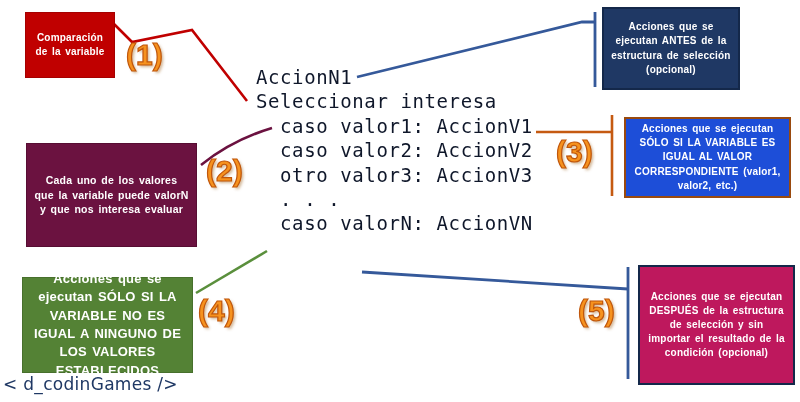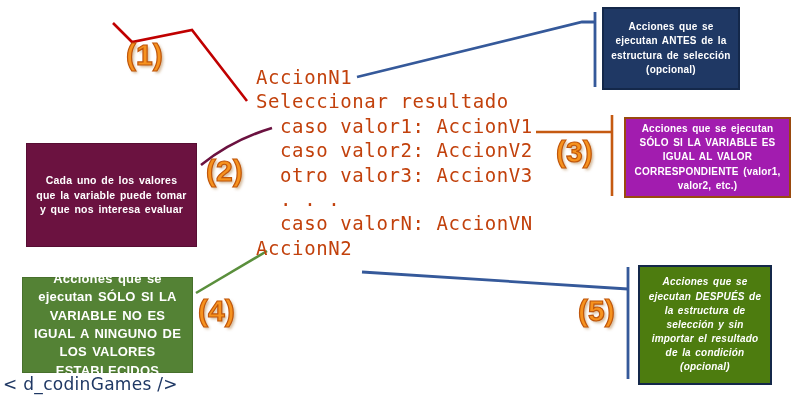--- a/index.html
+++ b/index.html
@@ -12,39 +12,39 @@
   .callout{
     position:absolute;display:flex;align-items:center;justify-content:flex-end;
     color:#ffffff;text-align:center;font-weight:bold;
     font-size:10px;line-height:1.42;letter-spacing:.2px;word-spacing:1.5px;
     box-sizing:border-box;padding:5px 7px;
   }
   .box-red   {left:25px;top:12px;width:90px;height:66px;background:#C00000;border:1px solid #A50000;}
   .box-purple{left:26px;top:143px;width:171px;height:104px;background:#6B1240;border:1px solid #570D33;font-size:10.5px;}
   .box-green {left:22px;top:277px;width:171px;height:96px;background:#548235;border:1px solid #47702C;font-size:13px;}
   .box-blue-top{left:602px;top:7px;width:138px;height:83px;background:#1F3864;border:2px solid #14284A;}
-  .box-orange{left:624px;top:117px;width:167px;height:81px;background:#a21caf;border:2px solid #9A4A0E;}
-  .box-blue-bottom{left:638px;top:265px;width:134px;height:120px;background:#4d7c0f;border:2px solid #14284A;font-style:italic;}
+  .box-orange{left:624px;top:117px;width:167px;height:81px;background:#1d4ed8;border:2px solid #9A4A0E;}
+  .box-blue-bottom{left:638px;top:265px;width:157px;height:120px;background:#be185d;border:2px solid #14284A;}
 
   .bignum{
     position:absolute;font-size:30px;font-weight:bold;
     color:#F6921E;-webkit-text-stroke:1.2px #C0560B;
     text-shadow:2px 2px 3px rgba(150,90,20,.45);
     font-family:"Liberation Sans",sans-serif;
   }
   #num1{left:126px;top:38px;}
   #num2{left:206px;top:154px;}
   #num3{left:556px;top:135px;}
   #num4{left:198px;top:294px;}
   #num5{left:578px;top:294px;}
 
   .codeblock{
     position:absolute;left:256px;top:65px;
     font-family:"DejaVu Sans Mono","Liberation Mono",monospace;
-    font-size:19px;line-height:24.4px;letter-spacing:.6px;color:#c2410c;
+    font-size:19px;line-height:24.4px;letter-spacing:.6px;color:#0f172a;
   }
   .code-line{white-space:pre;}
 
   .logo{
     position:absolute;left:3px;top:374px;
     font-family:"DejaVu Sans",sans-serif;font-weight:400;
     font-size:17px;color:#1F3864;letter-spacing:.3px;
   }
 </style>
 </head>
@@ -63,22 +63,25 @@
     <polyline points="357,77 582,22 595,22" fill="none" stroke="#35599A" stroke-width="2.8"></polyline>
     <line x1="595" y1="12" x2="595" y2="87" stroke="#35599A" stroke-width="2.8"></line>
 
     <line x1="536" y1="132" x2="612" y2="132" stroke="#C55A11" stroke-width="2.6"></line>
     <line x1="612" y1="115" x2="612" y2="196" stroke="#C55A11" stroke-width="2.6"></line>
 
     <line x1="362" y1="272" x2="628" y2="289" stroke="#35599A" stroke-width="2.8"></line>
     <line x1="628" y1="267" x2="628" y2="379" stroke="#35599A" stroke-width="2.8"></line>
   </svg>
 
+  <div class="callout box-red">
+    <span>Comparación de la variable</span>
+  </div>
   <div class="callout box-purple">
-    <span>Cada uno de los valores que la variable puede tomar y que nos interesa evaluar</span>
+    <span>Cada uno de los valores que la variable puede valorN y que nos interesa evaluar</span>
   </div>
   <div class="callout box-green">
     <span>Acciones que se ejecutan SÓLO SI LA VARIABLE NO ES IGUAL A NINGUNO DE LOS VALORES ESTABLECIDOS</span>
   </div>
 
   <div class="callout box-blue-top">
     <span>Acciones que se ejecutan ANTES de la estructura de selección (opcional)</span>
   </div>
   <div class="callout box-orange">
     <span>Acciones que se ejecutan SÓLO SI LA VARIABLE ES IGUAL AL VALOR CORRESPONDIENTE (valor1, valor2, etc.)</span>
@@ -88,24 +91,23 @@
   </div>
 
   <div id="num1" class="bignum">(1)</div>
   <div id="num2" class="bignum">(2)</div>
   <div id="num3" class="bignum">(3)</div>
   <div id="num4" class="bignum">(4)</div>
   <div id="num5" class="bignum">(5)</div>
 
   <div class="codeblock">
     <div class="code-line">AccionN1</div>
-    <div class="code-line">Seleccionar resultado</div>
+    <div class="code-line">Seleccionar interesa</div>
     <div class="code-line">  caso valor1: AccionV1</div>
     <div class="code-line">  caso valor2: AccionV2</div>
     <div class="code-line">  otro valor3: AccionV3</div>
     <div class="code-line">  . . .</div>
     <div class="code-line">  caso valorN: AccionVN</div>
-    <div class="code-line">AccionN2</div>
   </div>
 
   <div class="logo">&lt; d_codinGames /&gt;</div>
 
 </div>
 
 </body></html>

